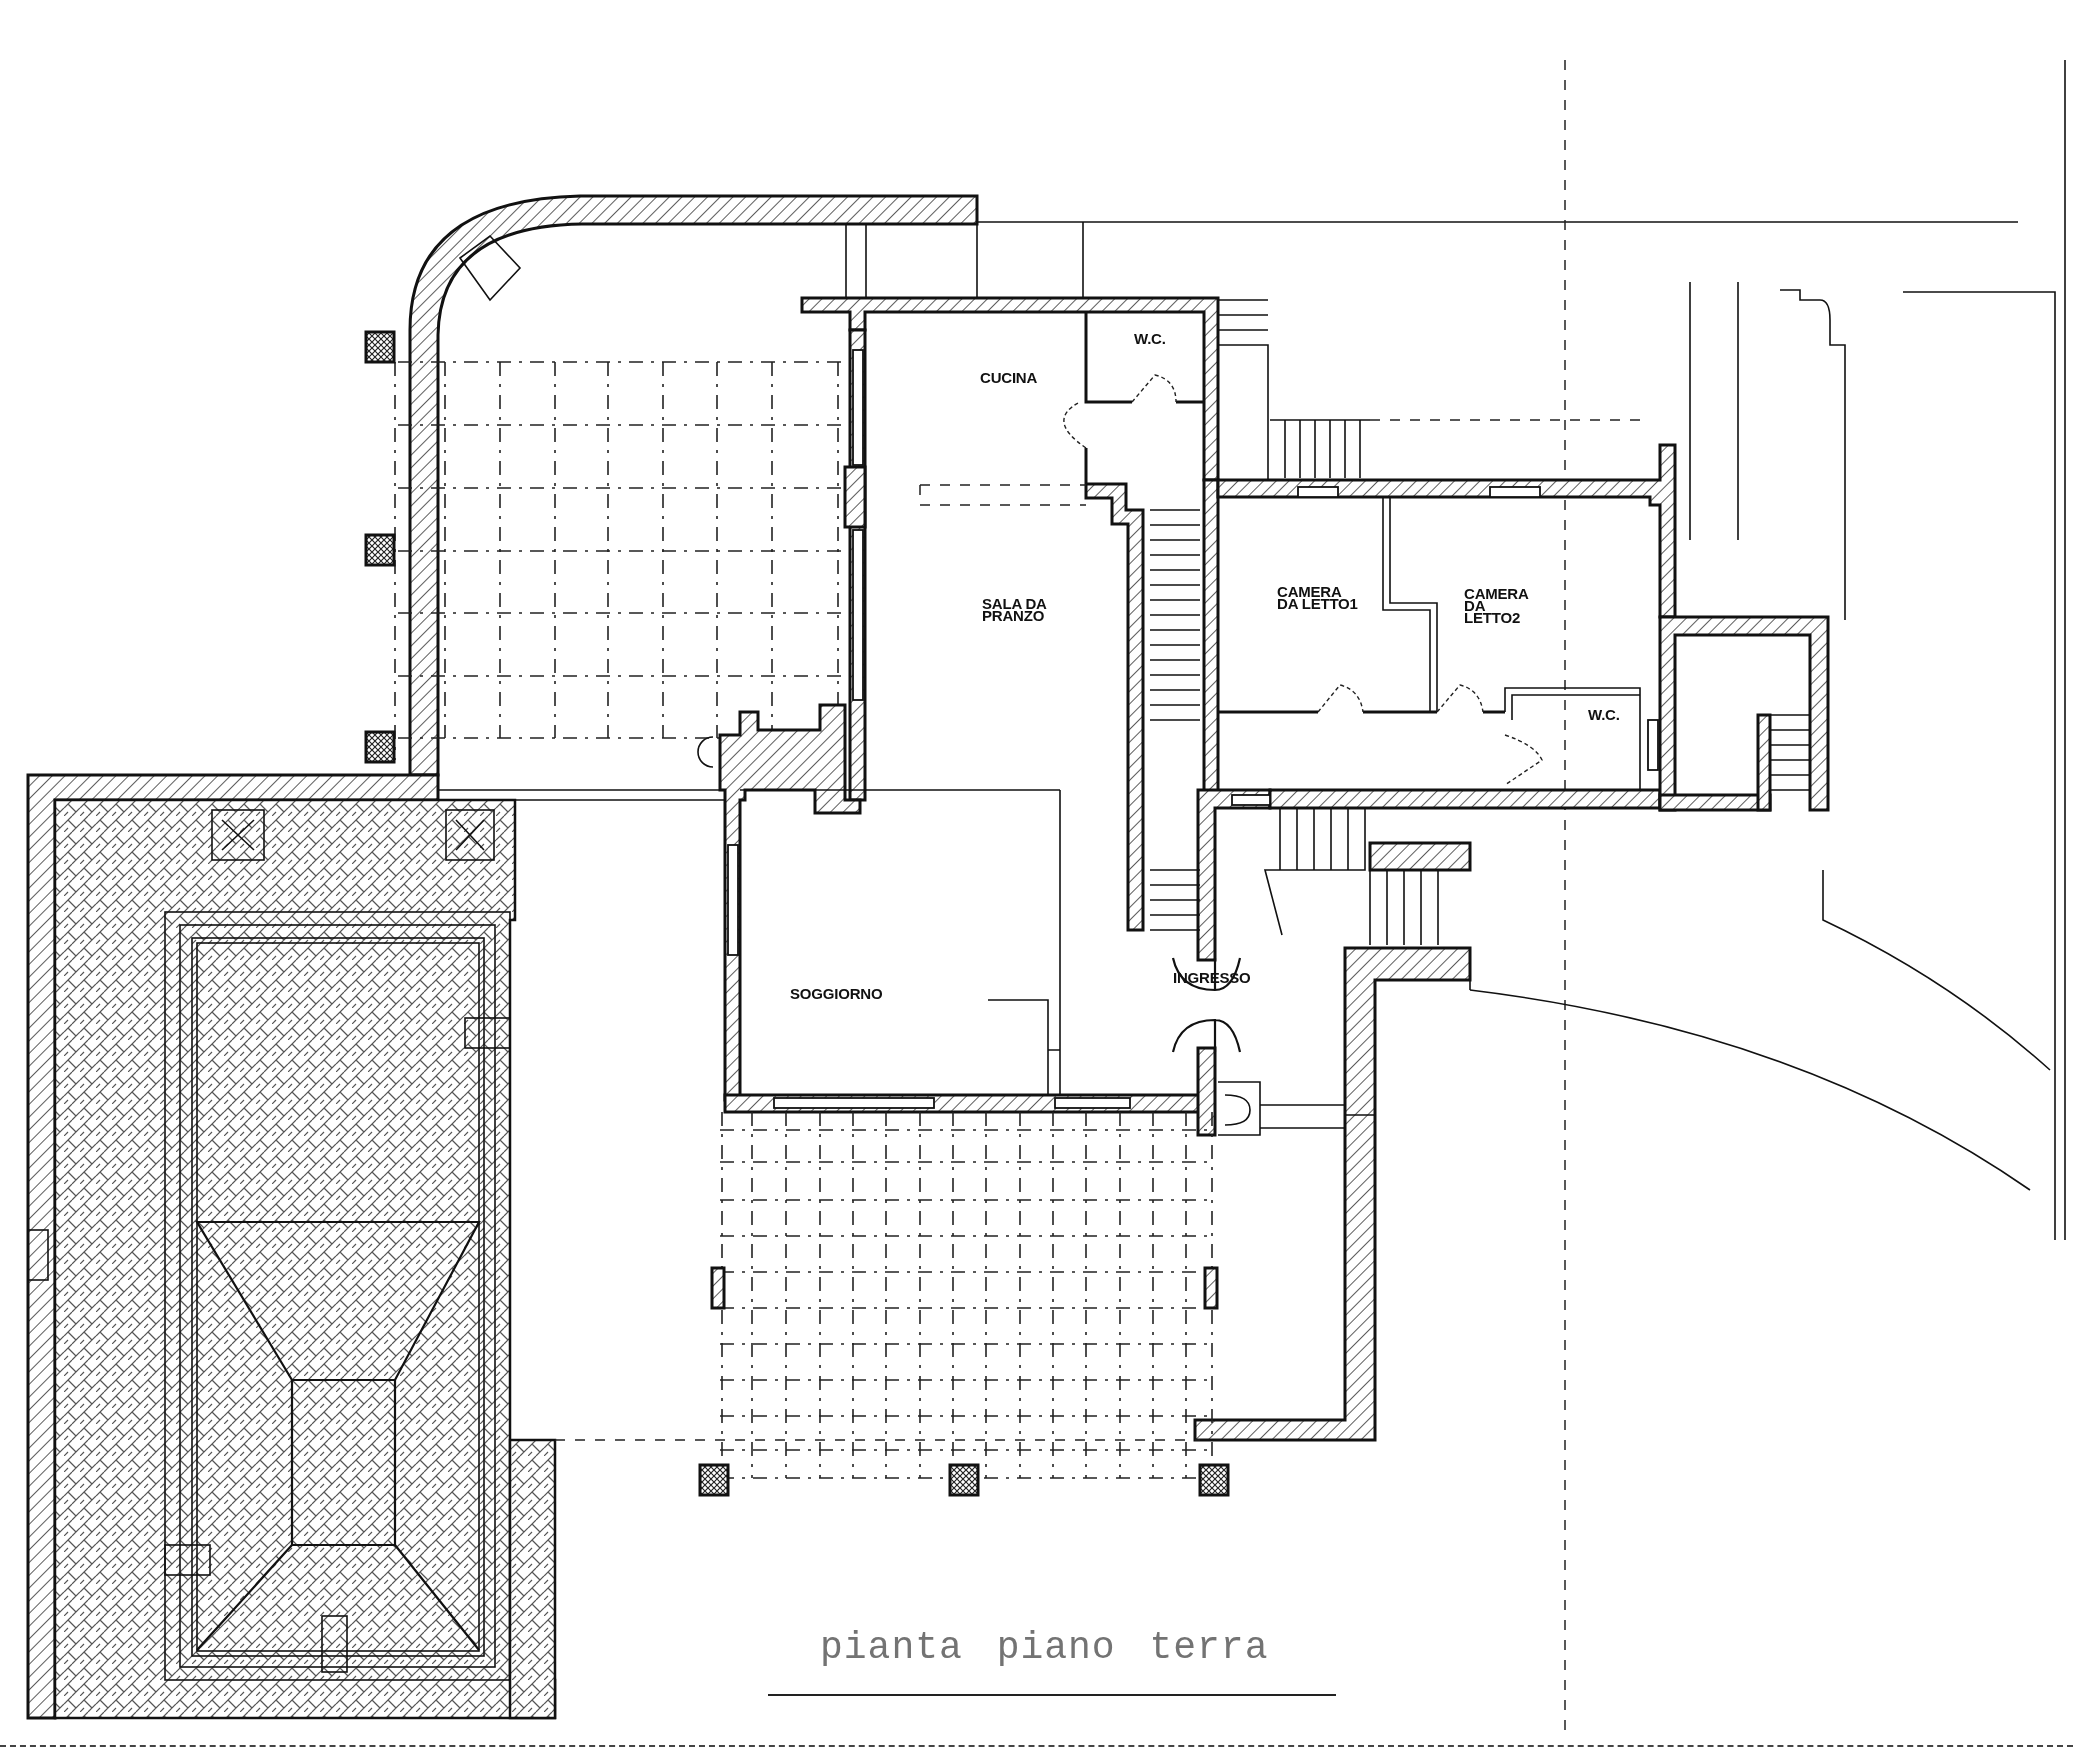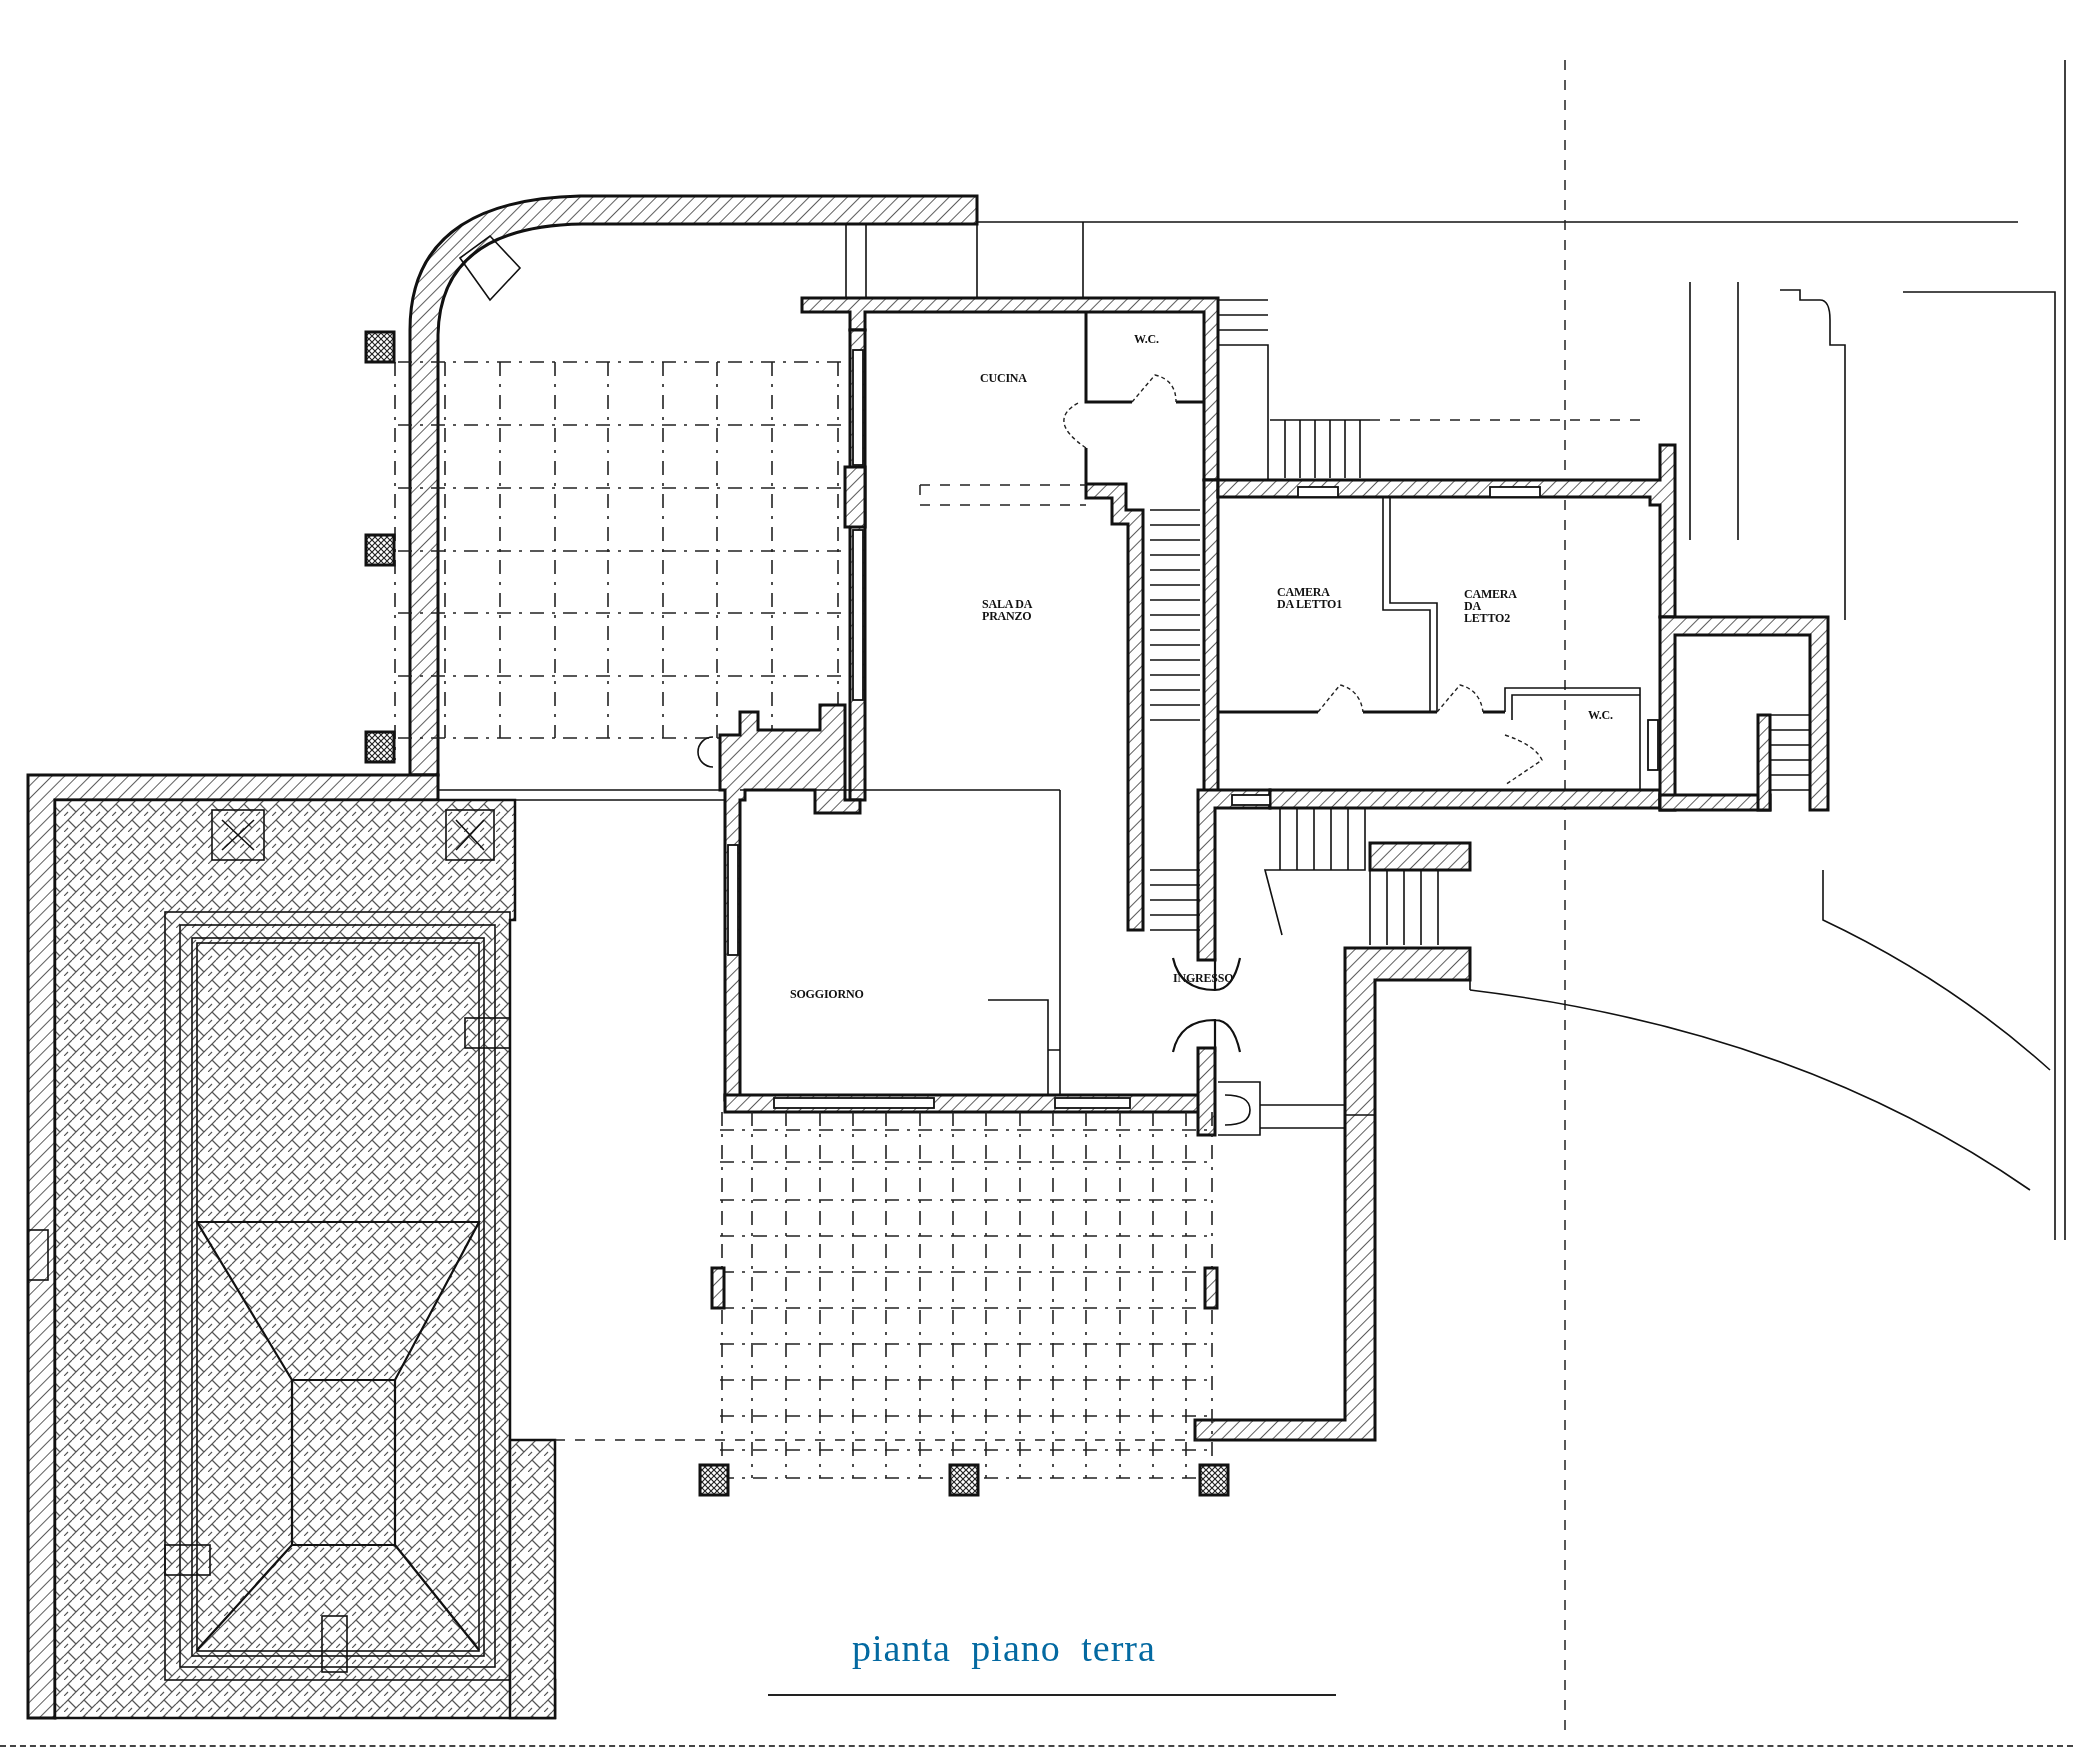--- a/index.html
+++ b/index.html
@@ -10,27 +10,27 @@
   .thin { fill: none; stroke: #111; stroke-width: 1.6; }
   .med { fill: none; stroke: #111; stroke-width: 2.2; }
   .dash { fill: none; stroke: #222; stroke-width: 1.6; stroke-dasharray: 14 8 3 8; }
   .dash2 { fill: none; stroke: #222; stroke-width: 1.5; stroke-dasharray: 10 10; }
   .pillar { fill: url(#xhatch); stroke: #111; stroke-width: 3; }
   .pave { fill: url(#herring); stroke: #111; stroke-width: 2.5; }
   .stair { stroke: #111; stroke-width: 1.6; fill: none; }
   .door { fill: none; stroke: #222; stroke-width: 1.4; stroke-dasharray: 4 3; }
   .window { fill: #fff; stroke: #111; stroke-width: 1.8; }
   .room-label {
-    position: absolute; font-family: Liberation Serif, serif;
-    font-weight: bold; font-size: 12px; color: #111; line-height: 12px;
+    position: absolute; font-family: Liberation Sans, sans-serif;
+    font-weight: bold; font-size: 15px; color: #111; line-height: 12px;
     text-transform: uppercase; letter-spacing: -0.2px; white-space: pre-line;
   }
   .title {
-    position: absolute; left: 852px; top: 1626px;
-    font-family: Liberation Serif, serif; font-size: 38px; color: #0369a1;
+    position: absolute; left: 820px; top: 1626px;
+    font-family: Liberation Mono, monospace; font-size: 38px; color: #737373;
     letter-spacing: 1px; word-spacing: 10px;
   }
   .title-rule { position: absolute; left: 768px; top: 1694px; width: 568px; height: 0; border-top: 2px solid #222; }
   .bottom-rule { position: absolute; left: 0; top: 1745px; width: 2073px; height: 0; border-top: 2px dashed #444; }
 </style>
 </head>
 <body>
 
 <svg id="plan" viewBox="0 0 2073 1762" xmlns="http://www.w3.org/2000/svg">
   <defs>

